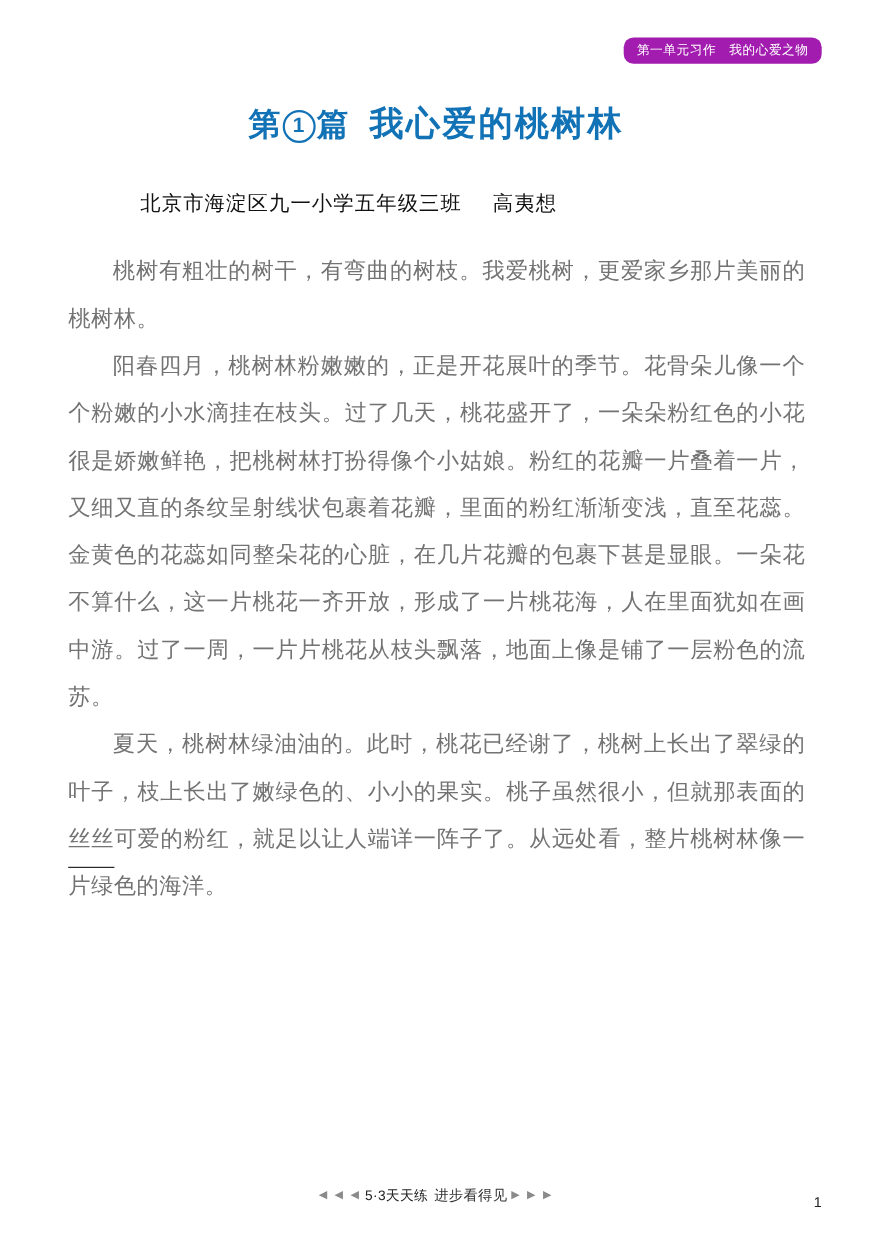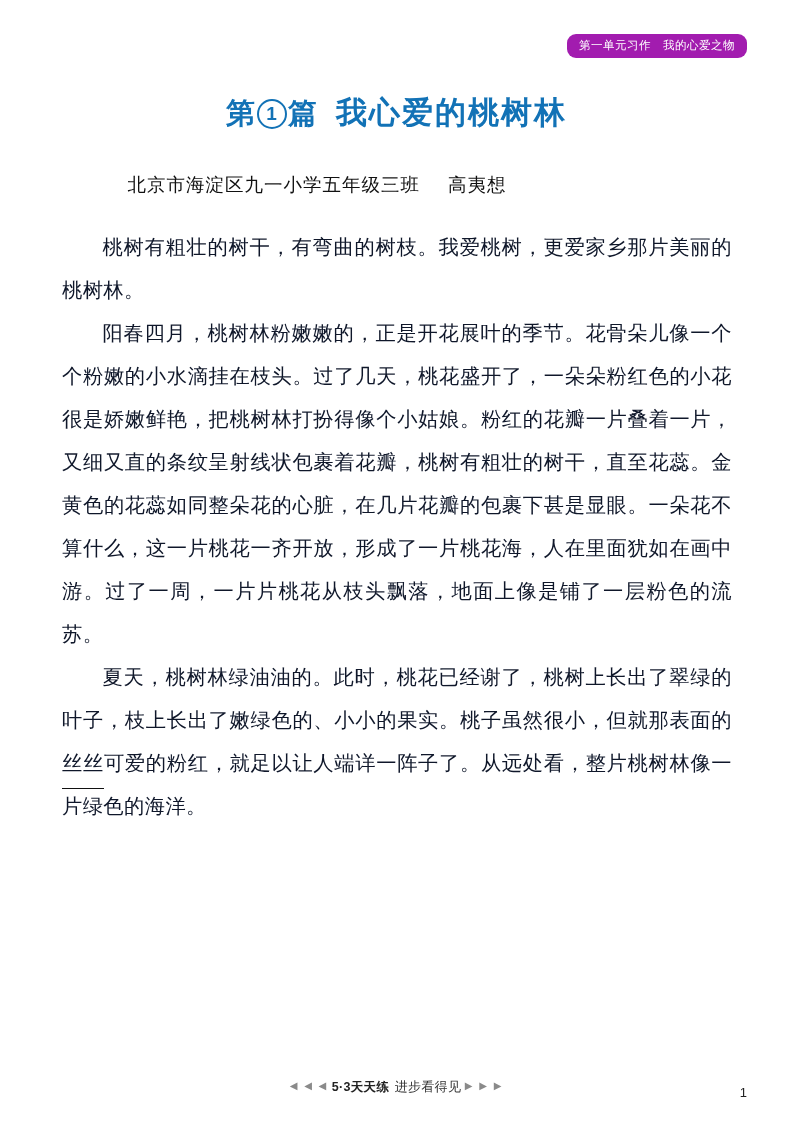--- a/index.html
+++ b/index.html
@@ -94,21 +94,21 @@
   .body-text {
     position: absolute;
     top: 226px;
     left: 62px;
     width: 670px;
     font-size: 20.3px;
     line-height: 43px;
     letter-spacing: 0.4px;
     text-align: justify;
     text-justify: inter-ideograph;
-    color: #0f172a;
+    color: #737373;
   }
   .body-text p {
     margin: 0 0 0 0;
     text-indent: 2em;
   }
   .u-line {
     border-bottom: 1.6px solid #111;
     padding-bottom: 14px;
   }
 
@@ -128,21 +128,21 @@
     letter-spacing: 0.3px;
     white-space: nowrap;
   }
   .dots {
     color: #8a8a8a;
     letter-spacing: 2px;
     font-size: 10px;
     vertical-align: 2px;
   }
   .brand {
-    font-weight: bold;
+    font-weight: normal;
     font-size: 12.5px;
     color: #222;
   }
   .brand-sub {
     font-size: 13px;
     color: #333;
     margin-left: 2px;
   }
   .page-num {
     position: absolute;
@@ -163,21 +163,21 @@
   <div class="title-row">
     <span class="title-pre">第</span><span class="circ-num">1</span><span class="title-pre">篇</span><span class="title-main">我心爱的桃树林</span>
   </div>
 
   <div class="byline">
     <span>北京市海淀区九一小学五年级三班</span><span class="author">高夷想</span>
   </div>
 
   <div class="body-text">
     <p>桃树有粗壮的树干，有弯曲的树枝。我爱桃树，更爱家乡那片美丽的桃树林。</p>
-    <p>阳春四月，桃树林粉嫩嫩的，正是开花展叶的季节。花骨朵儿像一个个粉嫩的小水滴挂在枝头。过了几天，桃花盛开了，一朵朵粉红色的小花很是娇嫩鲜艳，把桃树林打扮得像个小姑娘。粉红的花瓣一片叠着一片，又细又直的条纹呈射线状包裹着花瓣，桃树有粗壮的树干，直至花蕊。金黄色的花蕊如同整朵花的心脏，在几片花瓣的包裹下甚是显眼。一朵花不算什么，这一片桃花一齐开放，形成了一片桃花海，人在里面犹如在画中游。过了一周，一片片桃花从枝头飘落，地面上像是铺了一层粉色的流苏。</p>
+    <p>阳春四月，桃树林粉嫩嫩的，正是开花展叶的季节。花骨朵儿像一个个粉嫩的小水滴挂在枝头。过了几天，桃花盛开了，一朵朵粉红色的小花很是娇嫩鲜艳，把桃树林打扮得像个小姑娘。粉红的花瓣一片叠着一片，又细又直的条纹呈射线状包裹着花瓣，里面的粉红渐渐变浅，直至花蕊。金黄色的花蕊如同整朵花的心脏，在几片花瓣的包裹下甚是显眼。一朵花不算什么，这一片桃花一齐开放，形成了一片桃花海，人在里面犹如在画中游。过了一周，一片片桃花从枝头飘落，地面上像是铺了一层粉色的流苏。</p>
     <p id="p3">夏天，桃树林绿油油的。此时，桃花已经谢了，桃树上长出了翠绿的叶子，枝上长出了嫩绿色的、小小的果实。桃子虽然很小，但就那表面的<span class="u-line">丝丝</span>可爱的粉红，就足以让人端详一阵子了。从远处看，整片桃树林像一片绿色的海洋。</p>
   </div>
 
   <div class="footer">
     <span class="footer-inner">
       <span class="dots">◀ ◀ ◀</span>
       <span class="brand">5·3天天练</span>
       <span class="brand-sub">进步看得见</span>
       <span class="dots">▶ ▶ ▶</span>
     </span>

